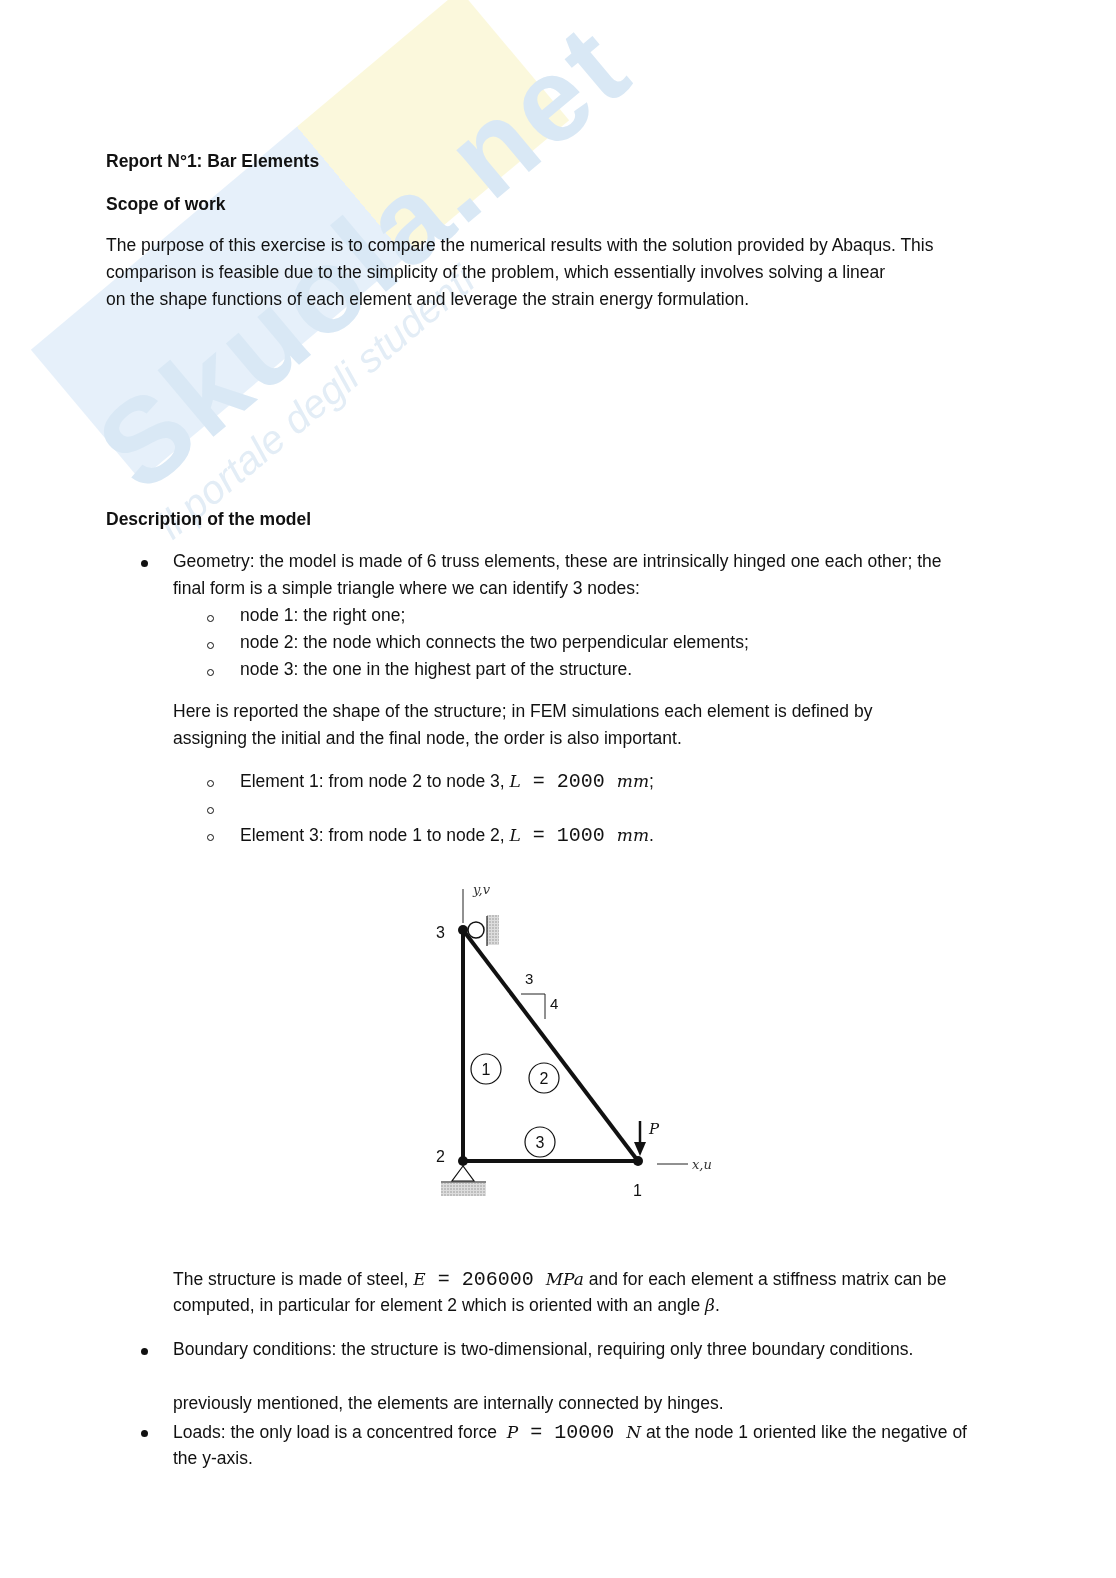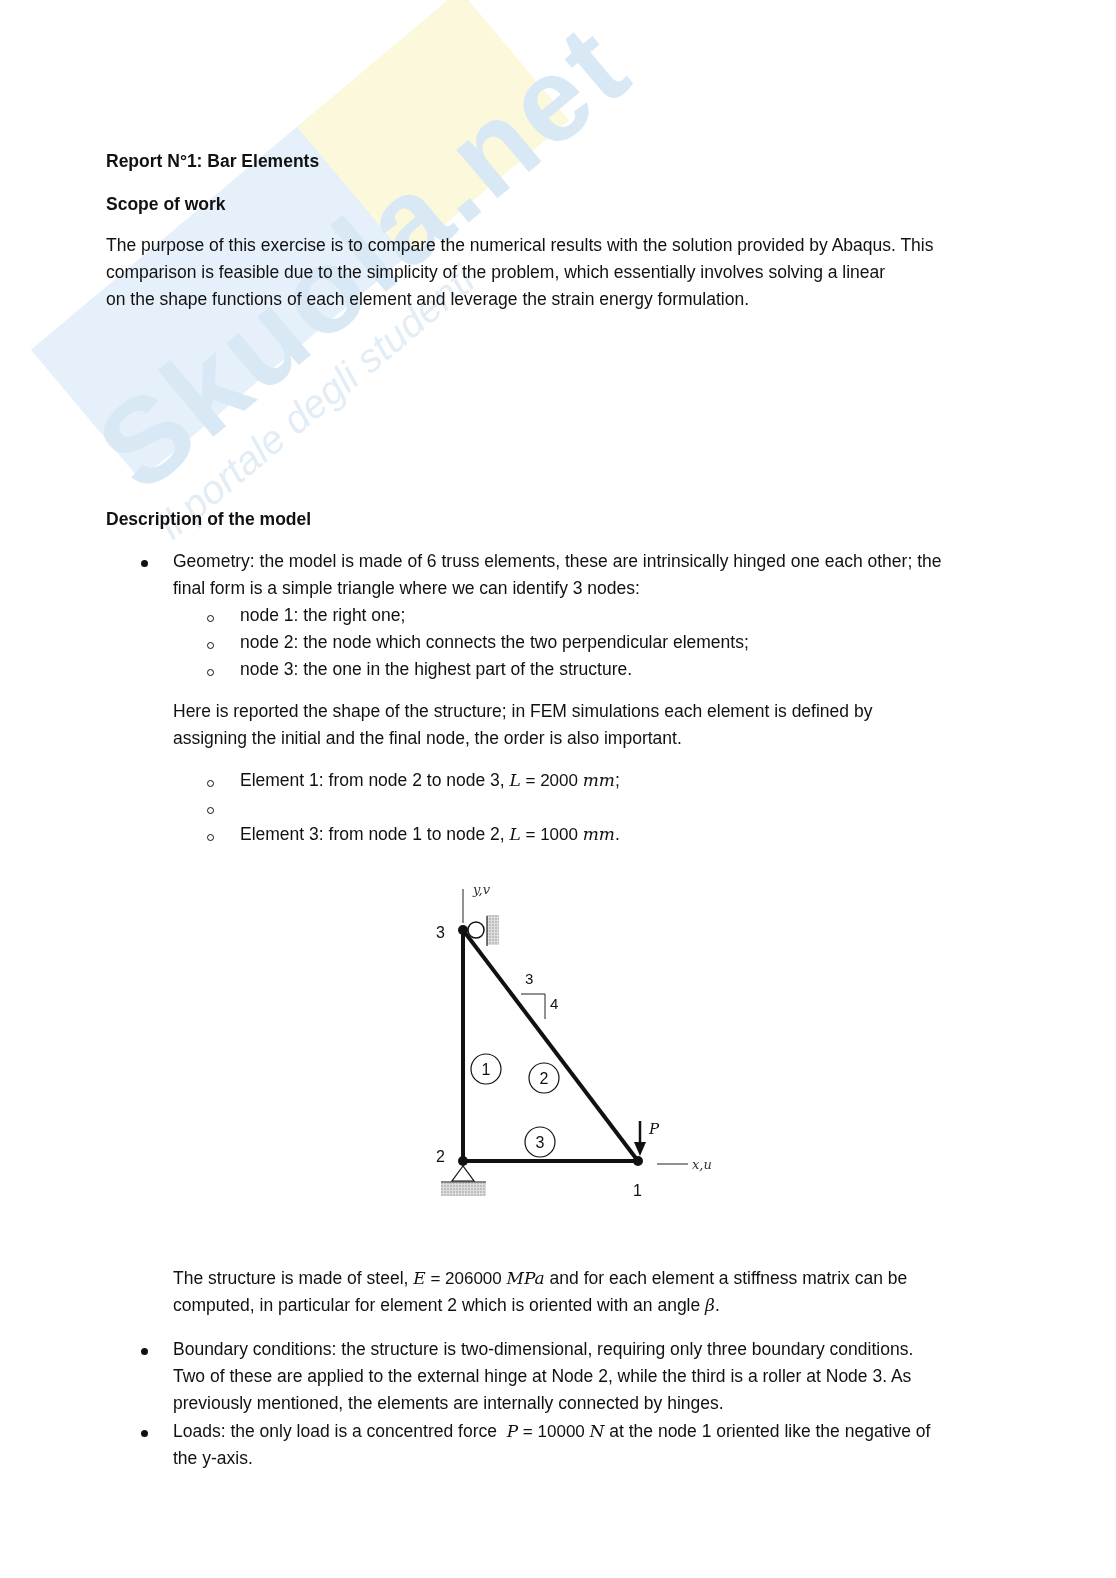--- a/index.html
+++ b/index.html
@@ -19,21 +19,21 @@
             font-size: 40px; color: #e3edf6; font-style: italic; }
 
   .page { position: absolute; left: 0; top: 18px; width: 920px; height: 1578px; }
   .h { position: absolute; left: 106px; font-weight: bold; font-size: 17.5px; }
   .para { position: absolute; left: 106px; width: 900px; font-size: 17.5px; line-height: 26.8px; }
   .line { display: block; white-space: nowrap; }
   .dot { position: absolute; left: 141px; width: 7px; height: 7px; border-radius: 50%; background: #111; }
   .circ { position: absolute; left: 207px; width: 7px; height: 7px; border-radius: 50%; border: 1.3px solid #111; box-sizing: border-box; }
   .txt { position: absolute; white-space: nowrap; font-size: 17.5px; }
   .math { font-family: "DejaVu Serif", "Liberation Serif", serif; font-style: italic; font-size: 17px; }
-  .mathn { font-family: Liberation Sans, sans-serif; font-size: 17px; }
+  .mathn { font-family: Liberation Mono, monospace; font-size: 20px; }
 
   .figure { position: absolute; left: 420px; top: 850px; width: 320px; height: 340px; }
 </style>
 </head>
 <body>
 
 <div class="wm">
   <div class="wm-band"></div>
   <div class="wm-text">Skuola.net</div>
   <div class="wm-sub">il portale degli studenti</div>
@@ -128,21 +128,20 @@
 
   <div class="txt" style="left:173px; top:1250px">
     <span>The structure is made of steel, </span><span class="math">E</span><span class="mathn"> = 206000 </span><span class="math">MPa</span><span> and for each element a stiffness matrix can be</span>
   </div>
   <div class="txt" style="left:173px; top:1277px">
     <span>computed, in particular for element 2 which is oriented with an angle </span><span class="math">β</span><span>.</span>
   </div>
 
   <div class="dot" style="top:1330px"></div>
   <div class="txt" style="left:173px; top:1321px">Boundary conditions: the structure is two-dimensional, requiring only three boundary conditions.</div>
-  <div class="txt" style="left:173px; top:1348px">Two of these are applied to the external hinge at Node 2, while the third is a roller at Node 3. As</div>
   <div class="txt" style="left:173px; top:1375px">previously mentioned, the elements are internally connected by hinges.</div>
 
   <div class="dot" style="top:1412px"></div>
   <div class="txt" style="left:173px; top:1403px">
     <span style="white-space:pre">Loads: the only load is a concentred force  </span><span class="math">P</span><span class="mathn"> = 10000 </span><span class="math">N</span><span> at the node 1 oriented like the negative of</span>
   </div>
   <div class="txt" style="left:173px; top:1430px">the y-axis.</div>
 
 </div>
 

